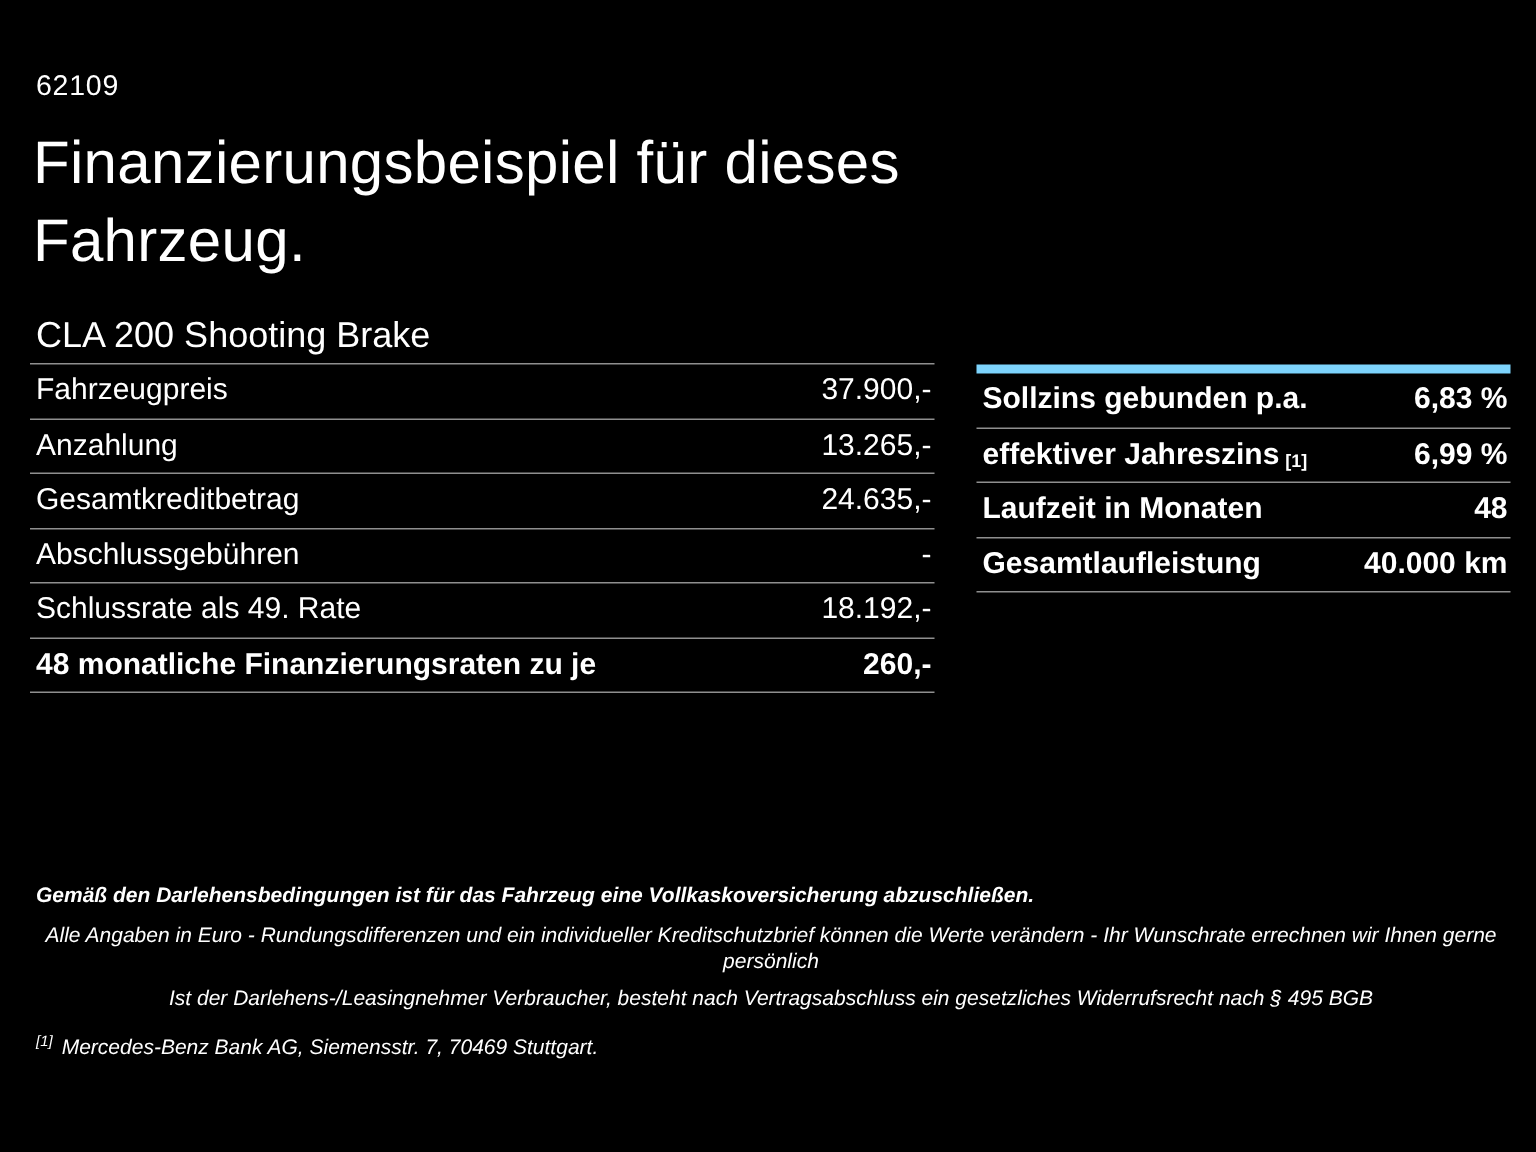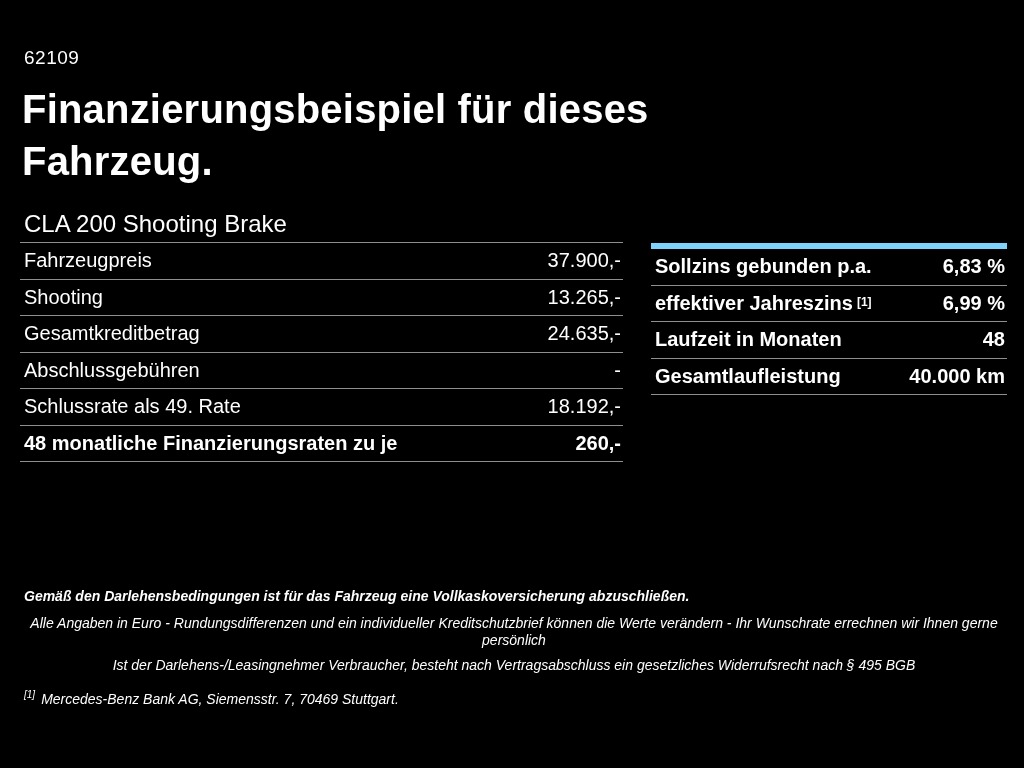--- a/index.html
+++ b/index.html
@@ -15,21 +15,21 @@
     position: absolute;
     left: 24px; top: 47px;
     font-size: 19px;
     letter-spacing: 0.5px;
   }
   .page-title {
     position: absolute;
     left: 22px; top: 83px;
     width: 700px;
     font-size: 40px;
-    font-weight: 700;
+    font-weight: 400;
     line-height: 52px;
     letter-spacing: 0.2px;
   }
   .tables {
     position: absolute;
     left: 20px; top: 206px;
     display: flex;
     gap: 28px;
   }
   .table-left { width: 603px; }
@@ -59,21 +59,21 @@
     border-bottom: 1px solid #8f8f8f;
     padding-left: 4px;
     white-space: nowrap;
   }
   sup.fn-mark {
     font-size: 12px;
     margin-left: 4px;
     position: relative;
     top: -1px;
   }
-  .label-wrap { display: flex; align-items: center; }
+  .label-wrap { display: flex; align-items: flex-end; }
   .footer {
     position: absolute;
     left: 24px; top: 588px;
     width: 980px;
     font-size: 14px;
     line-height: 17px;
     font-style: italic;
   }
   .footer .f-bold { font-weight: 700; margin-bottom: 10px; }
   .footer .f-line { margin-bottom: 8px; text-align: center; }
@@ -95,21 +95,21 @@
 
   <div class="table-left">
     <div class="model-row">
       <span>CLA 200 Shooting Brake</span>
     </div>
     <div class="row">
       <span class="label">Fahrzeugpreis</span>
       <span class="value">37.900,-</span>
     </div>
     <div class="row">
-      <span class="label">Shooting</span>
+      <span class="label">Anzahlung</span>
       <span class="value">13.265,-</span>
     </div>
     <div class="row">
       <span class="label">Gesamtkreditbetrag</span>
       <span class="value">24.635,-</span>
     </div>
     <div class="row">
       <span class="label">Abschlussgebühren</span>
       <span class="value">-</span>
     </div>

